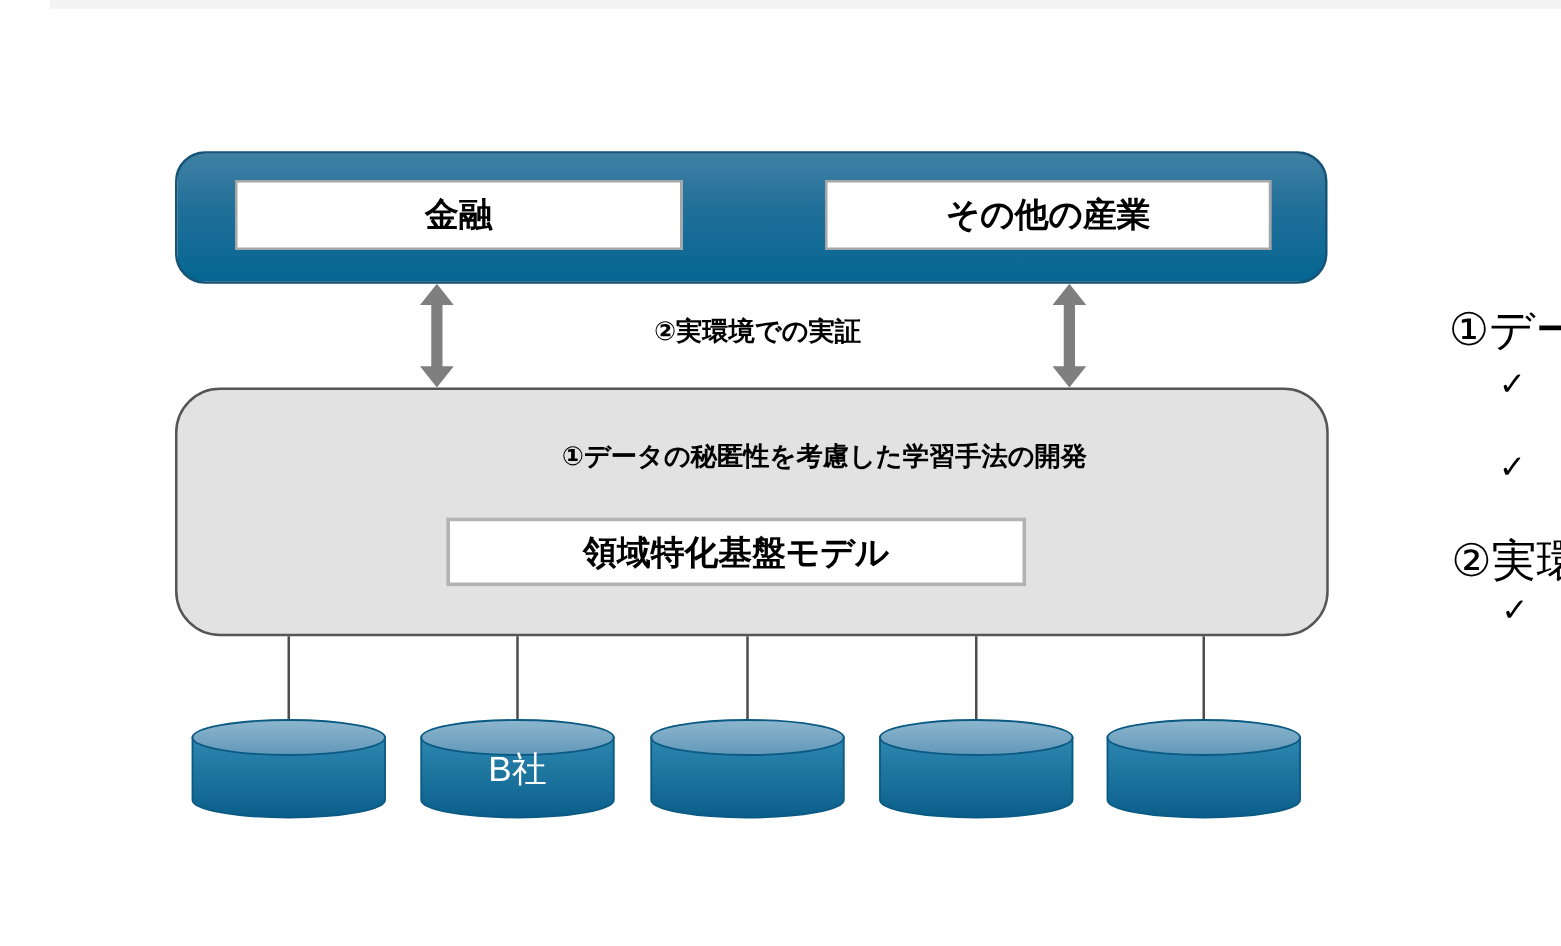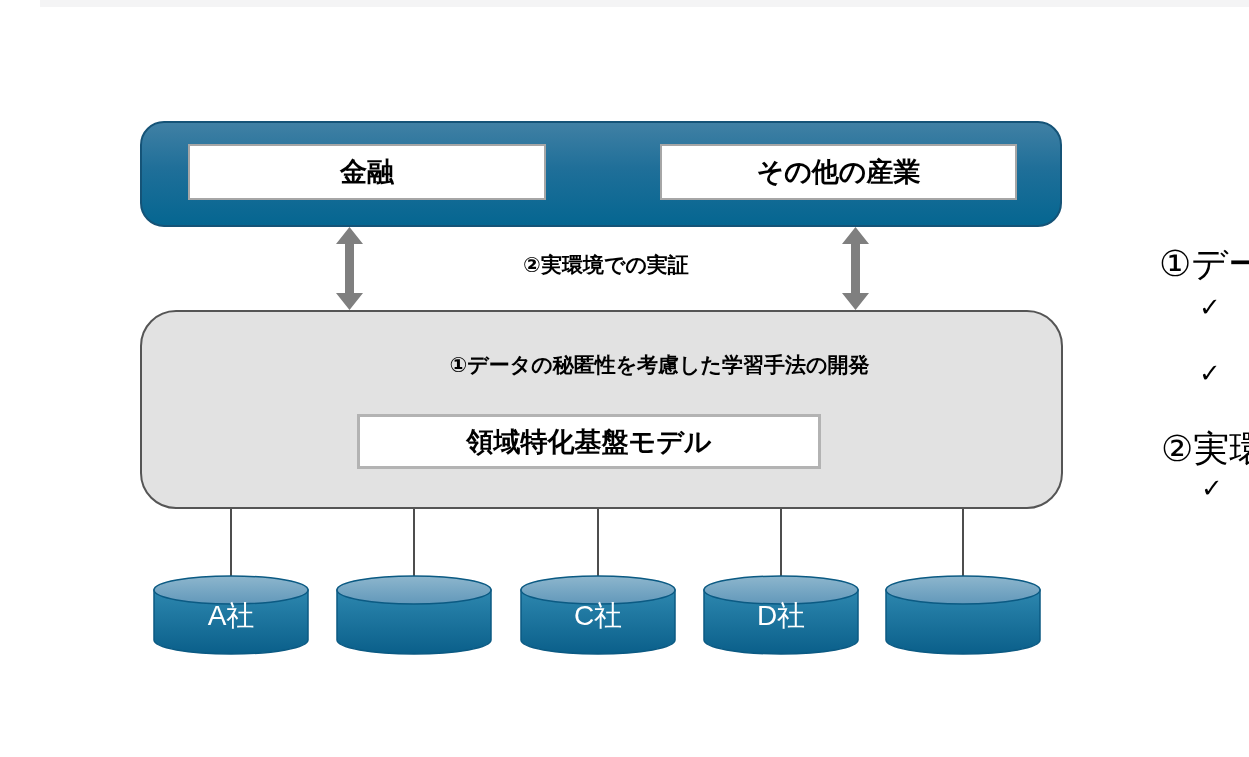--- a/index.html
+++ b/index.html
@@ -175,23 +175,21 @@
   </svg>
   <svg class="cylinder" style="left:702px" viewBox="0 0 158 84">
     <path d="M2 16 L2 66 A77 14 0 0 0 156 66 L156 16 Z" fill="url(#cylBody)" stroke="#0b5a83" stroke-width="1.5"></path>
     <ellipse cx="79" cy="16" rx="77" ry="14" fill="url(#cylTop)" stroke="#0b5a83" stroke-width="1.5"></ellipse>
   </svg>
   <svg class="cylinder" style="left:884px" viewBox="0 0 158 84">
     <path d="M2 16 L2 66 A77 14 0 0 0 156 66 L156 16 Z" fill="url(#cylBody)" stroke="#0b5a83" stroke-width="1.5"></path>
     <ellipse cx="79" cy="16" rx="77" ry="14" fill="url(#cylTop)" stroke="#0b5a83" stroke-width="1.5"></ellipse>
   </svg>
 
-  <div class="cyl-label" style="left:152px">A社</div>
-  <div class="cyl-label" style="left:519px">C社</div>
-  <div class="cyl-label" style="left:702px">D社</div>
+  <div class="cyl-label" style="left:335px">B社</div>
 
 
   <div class="side-note" style="left:1159px; top:243px">①デー</div>
   <div class="side-check" style="left:1199px; top:293px">✓</div>
   <div class="side-check" style="left:1199px; top:359px">✓</div>
   <div class="side-note" style="left:1161px; top:428px">②実環</div>
   <div class="side-check" style="left:1201px; top:474px">✓</div>
 
 </div>
 

